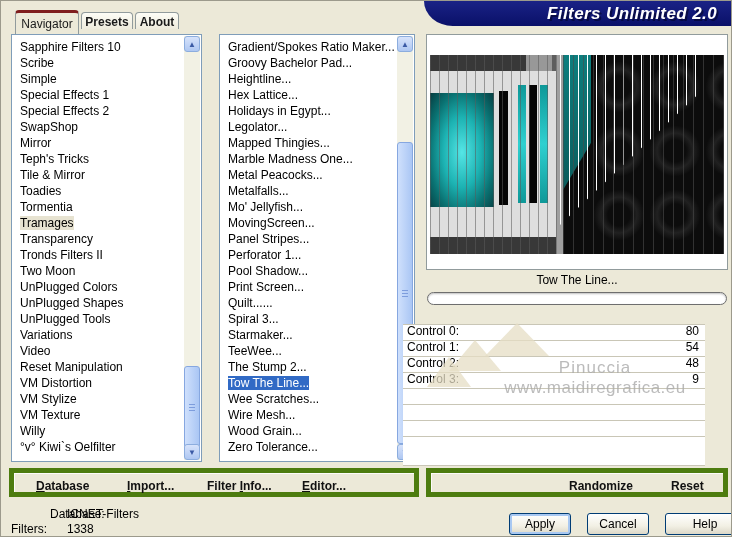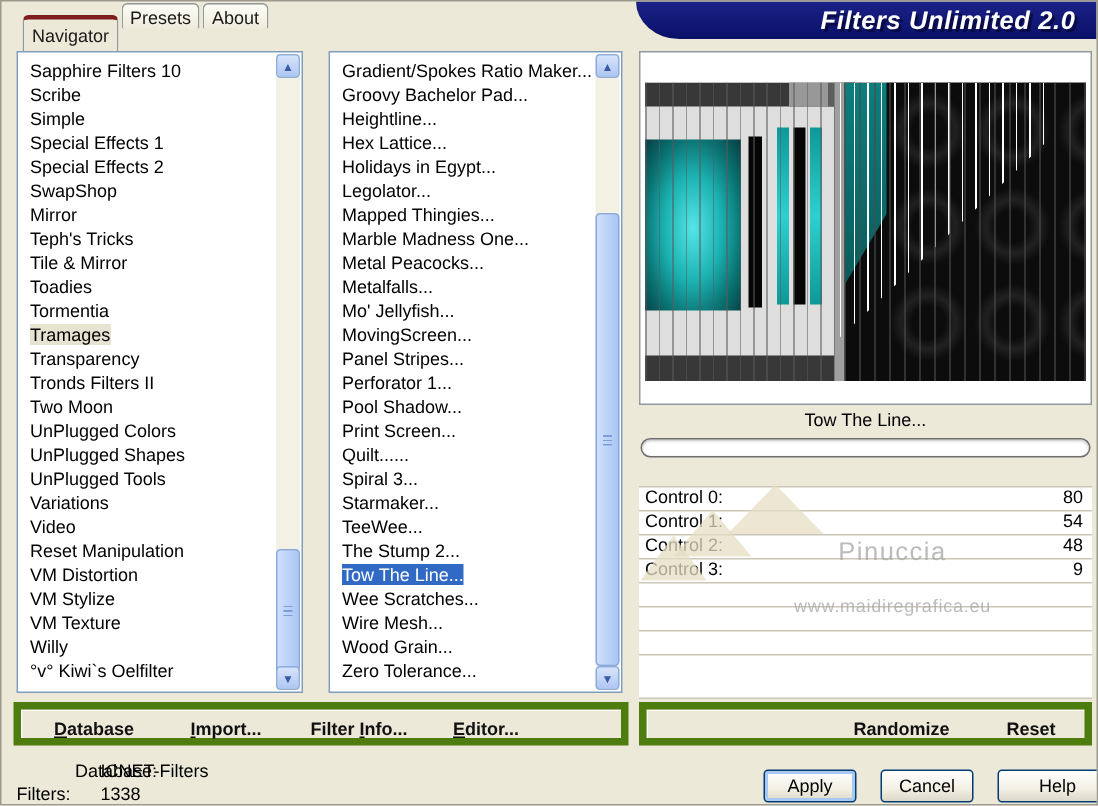--- a/index.html
+++ b/index.html
@@ -12,21 +12,21 @@
           border-bottom-left-radius:30px 26px;
           display:flex;align-items:center;justify-content:flex-end;padding-right:14px;}
   #banner .t{color:#fff;font-size:17px;font-weight:bold;font-style:italic;letter-spacing:.4px;
              text-shadow:2px 2px 0 rgba(0,0,25,.5);}
   
   .tab{position:absolute;border:1px solid #919b9c;border-bottom:none;
        border-radius:4px 4px 0 0;font-size:12px;text-align:center;color:#1a1a1a;
        background:linear-gradient(180deg,#fdfdf6,#eeebdc);cursor:default;}
   .tab.active{top:9px;height:24px;line-height:22px;background:#ece9d8;
        border-top:3px solid #7f1d1d;z-index:2;}
-  .tab.inactive{top:1px;height:17px;line-height:18px;z-index:1;}
+  .tab.inactive{top:11px;height:17px;line-height:18px;z-index:1;font-weight:bold;}
   #tab-nav{left:14px;width:64px;}
   #tab-presets{left:80px;width:52px;}
   #tab-about{left:134px;width:44px;}
   
   .listbox{position:absolute;top:33px;height:428px;background:#fff;border:1px solid #7f9db9;}
   #catlist{left:10px;width:191px;}
   #filtlist{left:218px;width:196px;}
   .items{position:absolute;left:0;top:1px;right:17px;bottom:1px;overflow:hidden;padding-top:3px;}
   .list-item{height:16px;line-height:16px;padding-left:8px;font-size:12px;white-space:nowrap;color:#000;}
   .hl-span{background:#e7e3d1;}
@@ -71,29 +71,29 @@
   #blinds-l{left:0;top:0;width:133px;height:100%;
      background:repeating-linear-gradient(90deg,rgba(90,90,90,.55) 0 1px,transparent 1px 9px);}
   #blinds-r{left:133px;top:0;right:0;bottom:0;
      background:repeating-linear-gradient(90deg,rgba(75,75,75,.6) 0 1px,transparent 1px 10px);}
   
   #pv-name{position:absolute;left:425px;top:271px;width:302px;height:17px;font-size:12px;color:#000;
         text-align:center;line-height:17px;}
   #pv-progress{position:absolute;left:426px;top:291px;width:300px;height:13px;background:#fff;
         border:1px solid #6e6e6e;border-radius:7px;box-shadow:inset 0 1px 2px rgba(0,0,0,.25);}
   
-  .ctl-row{position:absolute;left:425px;width:302px;height:30px;background:#fff;
+  .ctl-row{position:absolute;left:402px;width:302px;height:30px;background:#fff;
         border-top:1px solid #c9c6b6;border-bottom:1px solid #c9c6b6;font-size:12px;line-height:13px;}
   .ctl-row .lab{position:absolute;left:4px;top:0;color:#000;}
   .ctl-row .val{position:absolute;right:6px;top:0;color:#000;}
   .tri{position:absolute;width:0;height:0;pointer-events:none;opacity:.75;}
   #wm{position:absolute;left:425px;top:357px;width:302px;text-align:center;color:#ababab;
       opacity:.8;pointer-events:none;padding-left:36px;}
   #wm .l1{font-size:17px;letter-spacing:1px;}
-  #wm .l2{font-size:12px;letter-spacing:.5px;margin-top:19px;}
+  #wm .l2{font-size:17px;letter-spacing:.5px;}
   
   .cmdbar{position:absolute;top:467px;height:29px;background:#ece9d8;border:5px solid #4d7c0f;
       box-shadow:inset 1px 1px 0 rgba(255,255,255,.85);}
   #cmd-left{left:8px;width:410px;}
   #cmd-right{left:425px;width:302px;}
   .cmd{position:absolute;top:0;height:27px;line-height:27px;font-size:12px;font-weight:bold;
       color:#111;cursor:default;}
   .cmd u{text-decoration:underline;}
   #cmd-database{left:22px;} #cmd-import{left:113px;} #cmd-info{left:193px;} #cmd-editor{left:288px;}
   #cmd-random{left:138px;} #cmd-reset{left:240px;}

